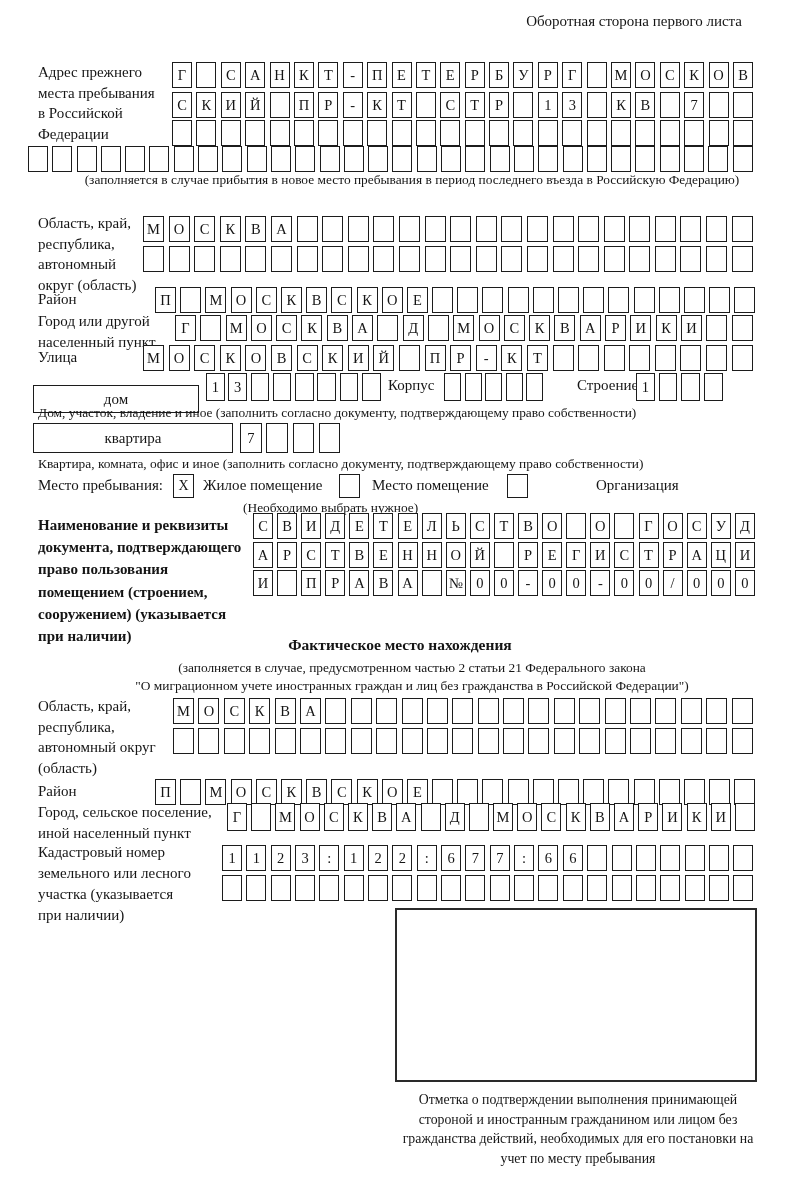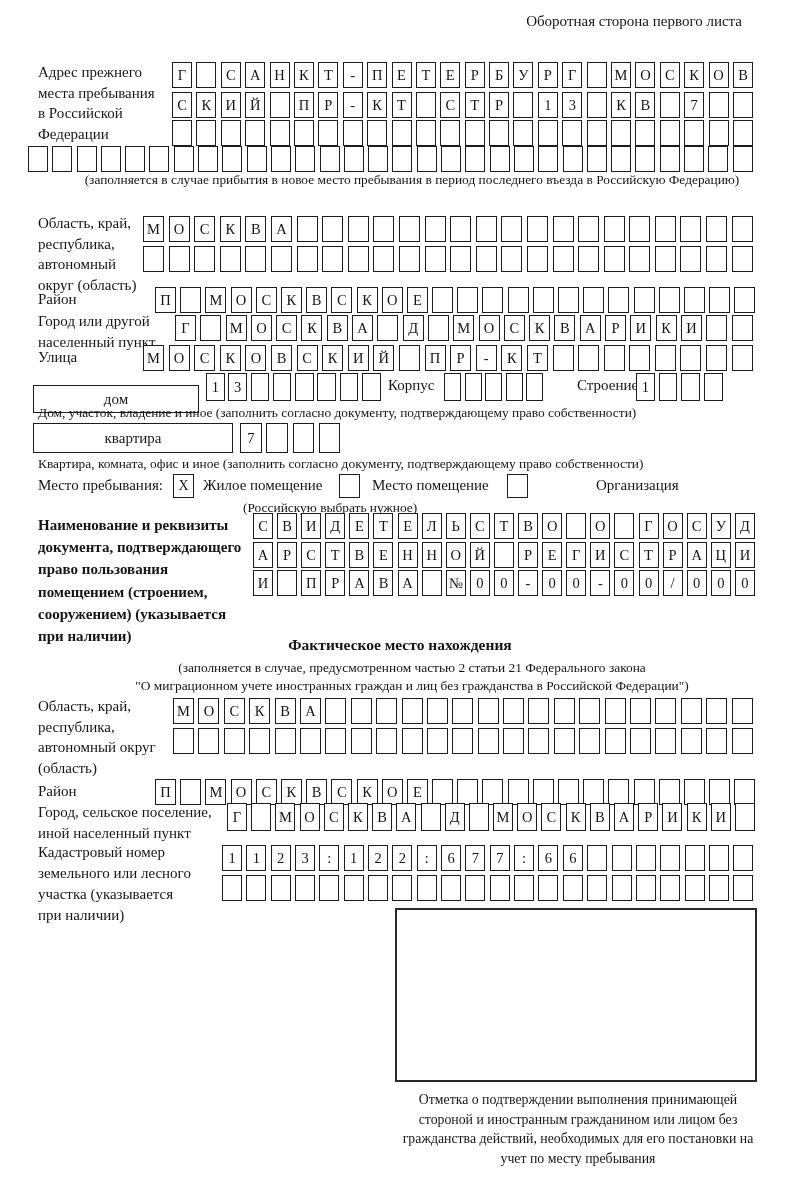--- a/index.html
+++ b/index.html
@@ -328,21 +328,21 @@
     </div>
   <div class="abs cap" style="left:38px; top:456px;font-family:Liberation Serif, serif;">Квартира, комната, офис и иное (заполнить согласно документу, подтверждающему право собственности)</div>
 
   <div class="abs" style="left:38px; top:477px; font-size:15px;">Место пребывания:</div>
   <div class="abs chk" style="left:173px; top:474px;">X</div>
   <div class="abs" style="left:203px; top:477px; font-size:15px;">Жилое помещение</div>
   <div class="abs chk" style="left:339px; top:474px;"></div>
   <div class="abs" style="left:372px; top:477px; font-size:15px;">Место помещение</div>
   <div class="abs chk" style="left:507px; top:474px;"></div>
   <div class="abs" style="left:552px; top:477px; font-size:15px;margin-left:44px;">Организация</div>
-  <div class="abs cap" style="left:243px; top:500px;">(Российскую выбрать нужное)</div>
+  <div class="abs cap" style="left:243px; top:500px;">(Необходимо выбрать нужное)</div>
 
   <div class="abs lbl" style="left:38px; top:514px; width:215px; line-height:22.2px;font-weight:bold;">Наименование и реквизиты
 документа, подтверждающего
 право пользования
 помещением (строением,
 сооружением) (указывается
 при наличии)</div>
   <div class="abs boxrow" style="left:253px; top:513px; --w:20px; --g:4.1px;">
       <span class="cell">С</span>
       <span class="cell">В</span>

